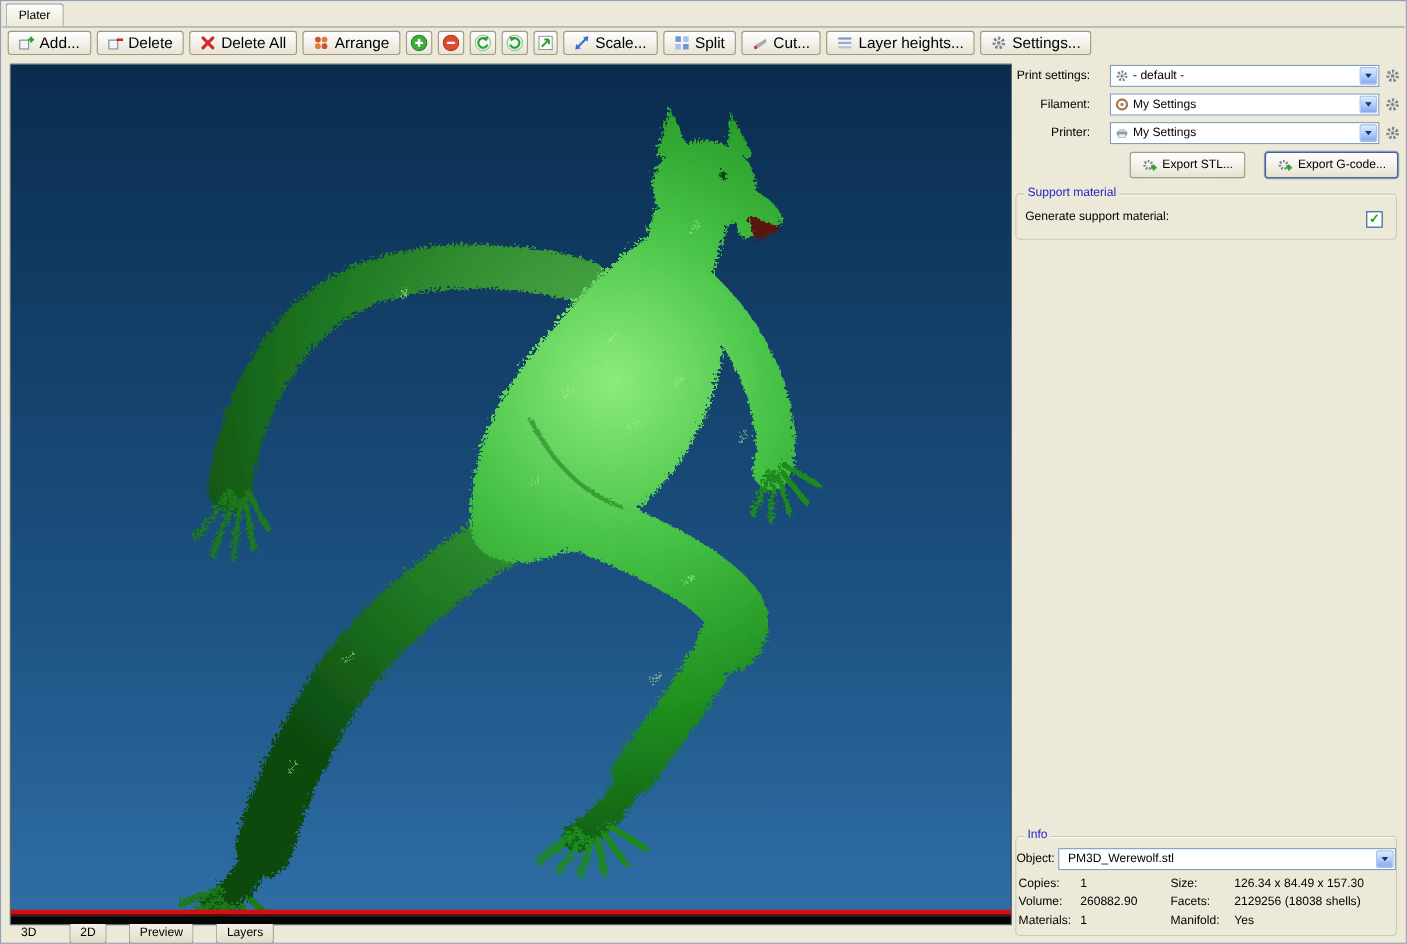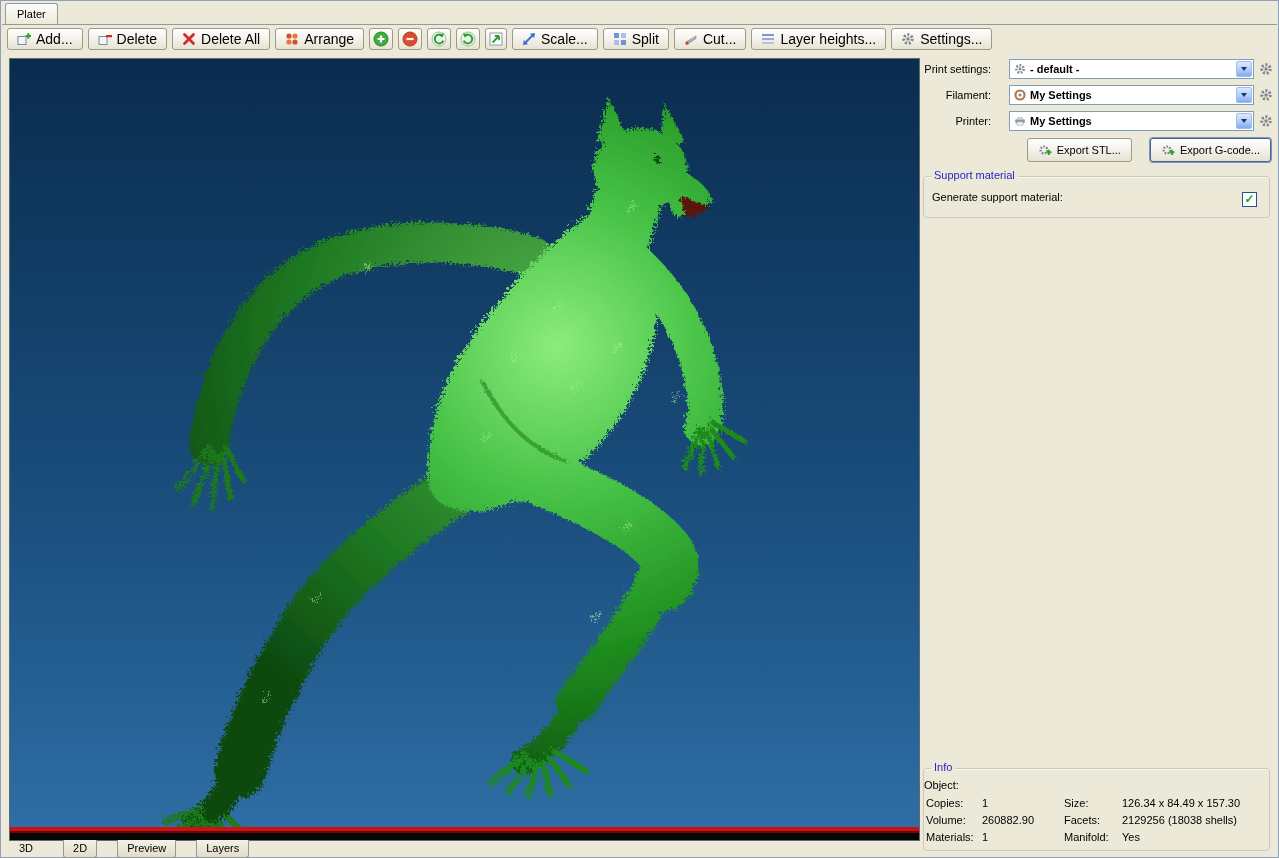--- a/index.html
+++ b/index.html
@@ -42,21 +42,21 @@
     padding:2px 9px 3px;border:1px solid #919b9c;border-top:none;border-radius:0 0 3px 3px;
     background:linear-gradient(#f3f1e8,#e1ddc9);
   }
   .btab.active{background:transparent;border-color:transparent;}
   
   .panel{position:absolute;left:920px;top:57px;width:357px;bottom:0;}
   .prow{display:flex;align-items:center;margin:0 2px 5px 0;height:21px;}
   .plabel{width:70px;flex:none;text-align:right;margin-right:18px;}
   .combo{
     flex:1;height:20px;box-sizing:border-box;background:#fff;border:1px solid #7f9db9;
-    display:flex;align-items:center;padding-left:4px;position:relative;overflow:hidden;font-weight:bold;
+    display:flex;align-items:center;padding-left:4px;position:relative;overflow:hidden;
   }
   .combo .combo-text{flex:1;padding-left:4px;white-space:nowrap;overflow:hidden;}
   .combo-arrow{
     position:absolute;right:1px;top:1px;bottom:1px;width:16px;
     background:linear-gradient(#dcebfd,#b0ccf9 55%,#86a9ee);
     border:1px solid #9ebcf0;border-radius:2px;box-sizing:border-box;
     display:flex;align-items:center;justify-content:center;
   }
   .tri{width:0;height:0;border-left:3.5px solid transparent;border-right:3.5px solid transparent;border-top:4px solid #16356f;}
   .gearbtn{width:20px;height:20px;margin-left:2px;flex:none;background:transparent;border:none;display:flex;align-items:center;justify-content:center;padding:0;}
@@ -487,20 +487,26 @@
         <span class="checkbox">
           <span class="check">✓</span>
         </span>
       </div>
     </div>
 
     <div class="groupbox info-box">
       <span class="gb-title">Info</span>
       <div class="obj-row">
         <span class="obj-label">Object:</span>
+        <div class="combo">
+          <span class="combo-text">PM3D_Werewolf.stl</span>
+          <span class="combo-arrow">
+              <i class="tri"></i>
+            </span>
+        </div>
       </div>
       <div class="stats">
         <span>Copies:</span>
         <span>1</span>
         <span>Size:</span>
         <span>126.34 x 84.49 x 157.30</span>
         <span>Volume:</span>
         <span>260882.90</span>
         <span>Facets:</span>
         <span>2129256 (18038 shells)</span>

